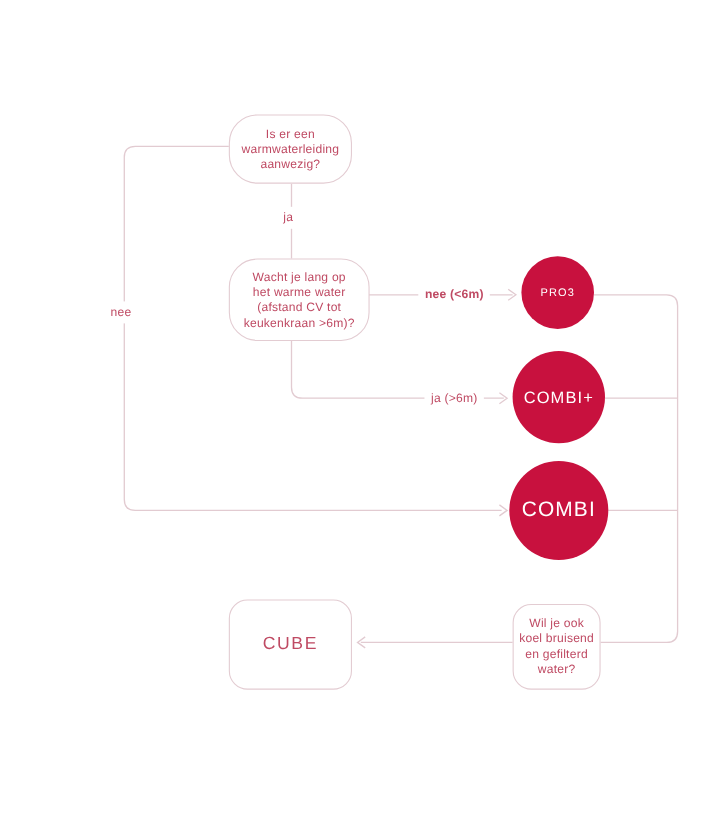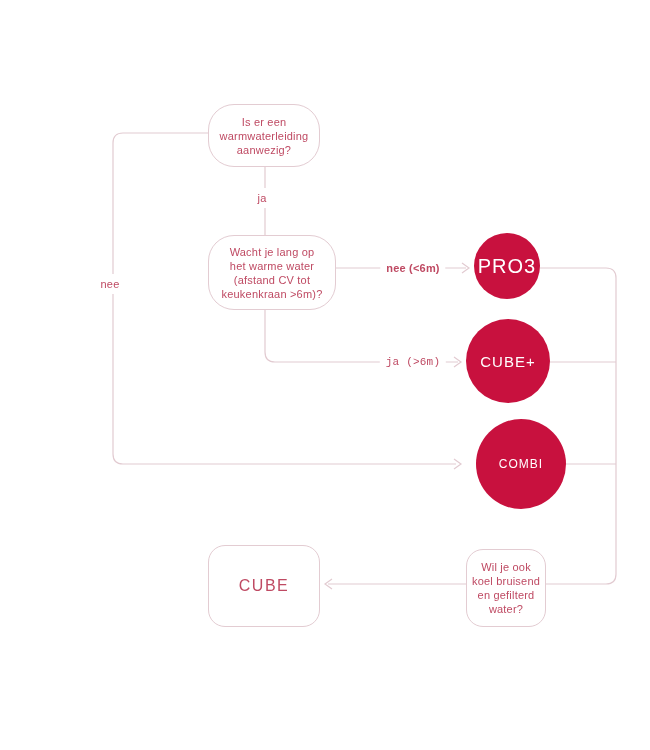--- a/index.html
+++ b/index.html
@@ -83,27 +83,27 @@
 (afstand CV tot
 keukenkraan &gt;6m)?</div>
 
   <div class="qbox cube-label" style="left:208px;top:545px;width:112px;height:82px;border-radius:17px;">CUBE</div>
 
   <div class="qbox" style="left:466px;top:549px;width:80px;height:78px;border-radius:17px;">Wil je ook
 koel bruisend
 en gefilterd
 water?</div>
 
-  <div class="circle" style="left:474px;top:233px;width:66px;height:66px;font-size:20px;">PRO3</div>
+  <div class="circle" style="left:474px;top:233px;width:66px;height:66px;font-size:10px;">PRO3</div>
 
-  <div class="circle" style="left:466px;top:319px;width:84px;height:84px;font-size:15px;">CUBE+</div>
+  <div class="circle" style="left:466px;top:319px;width:84px;height:84px;font-size:15px;">COMBI+</div>
 
-  <div class="circle" style="left:476px;top:419px;width:90px;height:90px;font-size:12px;">COMBI</div>
+  <div class="circle" style="left:463px;top:419px;width:90px;height:90px;font-size:19px;">COMBI</div>
 
   <div class="edge-label" style="left:262px;top:198px;text-align:center;">ja</div>
 
   <div class="edge-label" style="left:110px;top:284px;">nee</div>
 
   <div class="edge-label" style="left:413px;top:268px;font-weight:bold;">nee (&lt;6m)</div>
 
-  <div class="edge-label" style="left:413px;top:362px;font-family:Liberation Mono, monospace;">ja (&gt;6m)</div>
+  <div class="edge-label" style="left:413px;top:362px;">ja (&gt;6m)</div>
 
 </div>
 
 </body></html>

